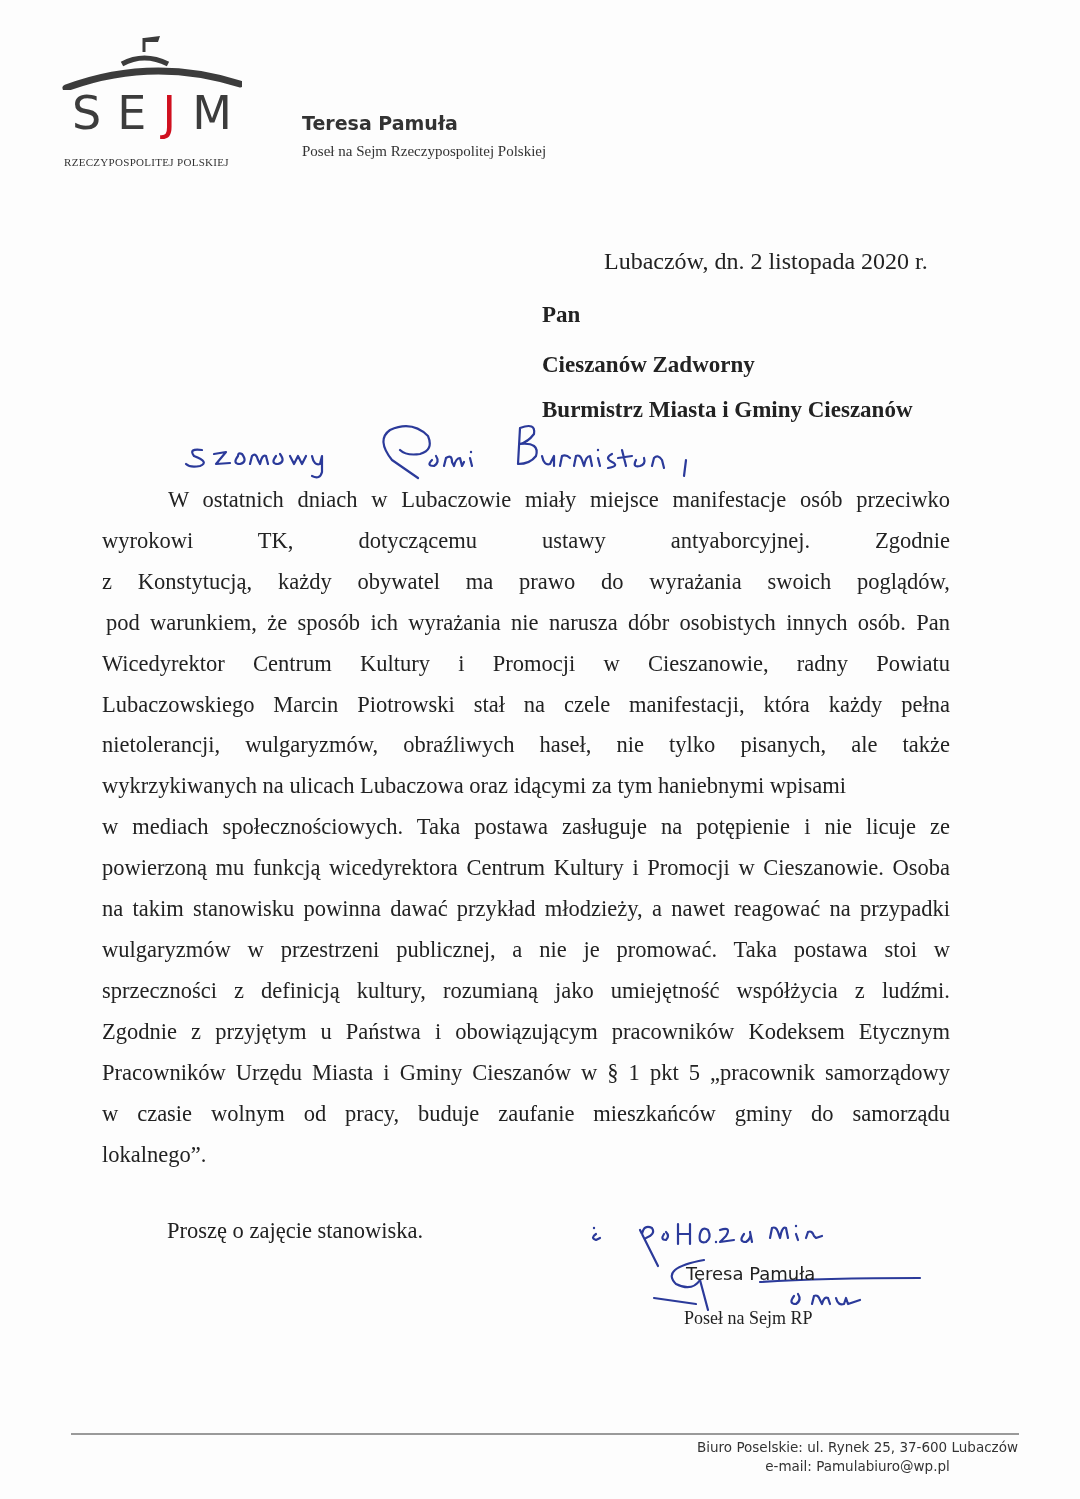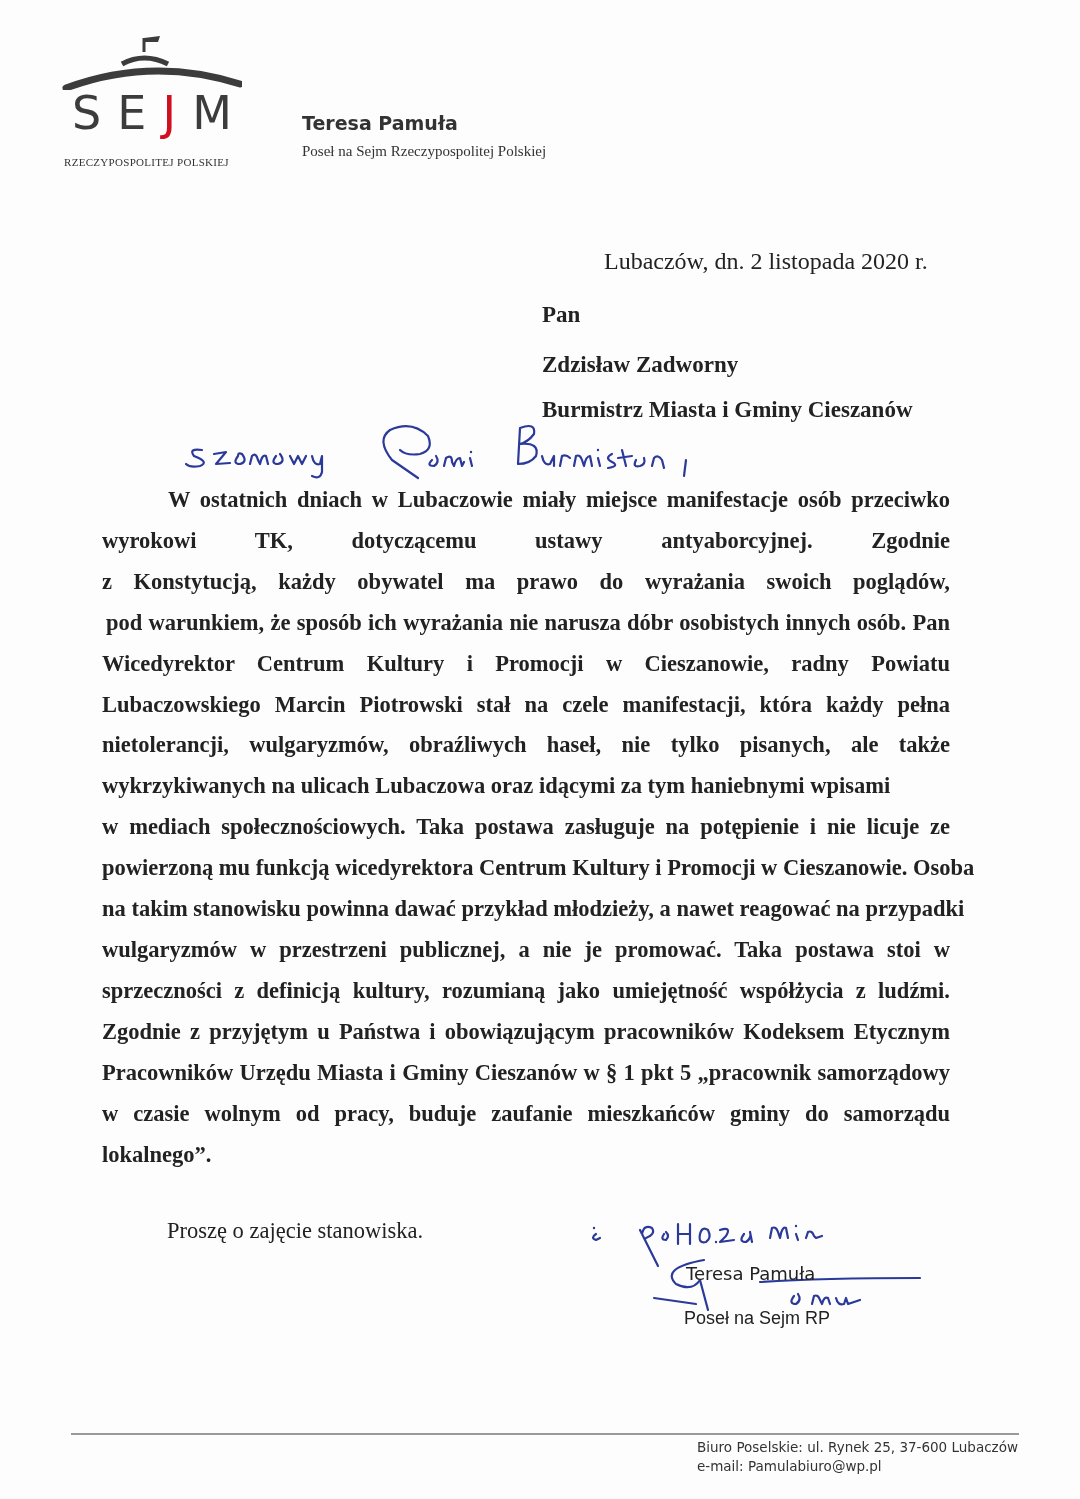--- a/index.html
+++ b/index.html
@@ -33,35 +33,35 @@
   }
   .date { left: 604px; top: 212px; font-size: 24px; margin-top: 36px; }
   .recipient { left: 542px; font-weight: bold; font-size: 23px; }
   .salutation {
     left: 180px; top: 420px; width: 560px; height: 70px;
   }
   .body-text {
     left: 102px; top: 480px; width: 848px;
     font-size: 22.5px; line-height: 40.9px;
   }
-  .line { display: block; text-align: justify; text-align-last: justify; white-space: nowrap; font-weight: bold; }
+  .line { display: block; text-align: justify; text-align-last: justify; white-space: nowrap; }
   .line.last { text-align-last: left; }
   .line.indent { padding-left: 66px; }
   .line.small-indent { padding-left: 4px; }
   .closing { left: 167px; top: 1218px; font-size: 22.5px; }
   .sign-block { left: 560px; top: 1220px; width: 380px; height: 120px; }
   .sign-name {
     left: 686px; top: 1263px; font-family: "DejaVu Sans", sans-serif; font-size: 18px; color: #222;
   }
   .sign-role {
-    left: 684px; top: 1308px; font-family: Liberation Sans, sans-serif; font-size: 18px; color: #222;
+    left: 684px; top: 1308px; font-family: Liberation Serif, serif; font-size: 18px; color: #222;
   }
   .footer-rule { left: 71px; top: 1433px; width: 948px; height: 2px; background: #9a9a9a; }
   .footer {
-    right: 62px; top: 1438px; text-align: left;
+    right: 62px; top: 1438px; text-align: center;
     font-family: "DejaVu Sans", sans-serif; font-size: 13.5px; line-height: 19px; color: #333;
   }
   .ink { stroke: #2b3a9a; fill: none; stroke-width: 2.2; stroke-linecap: round; stroke-linejoin: round; }
 </style>
 </head>
 <body>
 
 <div class="abs logo">
   <svg width="180" height="60" viewBox="0 0 180 60" style="position:absolute;left:0;top:0;">
     <path d="M82 8 L82 22" stroke="#3c3c3c" stroke-width="3" fill="none"></path>
@@ -77,21 +77,21 @@
   </div>
   <div class="logo-sub">RZECZYPOSPOLITEJ POLSKIEJ</div>
 </div>
 
 <div class="abs hdr-name">Teresa Pamuła</div>
 <div class="abs hdr-role">Poseł na Sejm Rzeczypospolitej Polskiej</div>
 
 <div class="abs date">Lubaczów, dn. 2 listopada 2020 r.</div>
 
 <div class="abs recipient" style="top:302px;">Pan</div>
-<div class="abs recipient" style="top:352px;">Zdzisław Zadworny</div>
+<div class="abs recipient" style="top:352px;">Cieszanów Zadworny</div>
 <div class="abs recipient" style="top:397px;text-align:center;">Burmistrz Miasta i Gminy Cieszanów</div>
 
 <div class="abs salutation" title="Szanowny Panie Burmistrzu!">
   <svg width="560" height="70" viewBox="0 0 560 70">
     <path class="ink" d="M22 30 Q8 28 14 36 Q30 42 20 46 Q10 48 6 44"></path>
     <path class="ink" d="M34 34 L46 32 L36 44 L50 43"></path>
     <path class="ink" d="M58 36 Q52 44 60 44 Q68 42 62 34 Q58 32 58 36"></path>
     <path class="ink" d="M70 44 L72 36 Q76 32 78 40 L80 44 Q82 34 86 36 L88 44"></path>
     <path class="ink" d="M96 36 Q90 44 98 44 Q106 42 100 34"></path>
     <path class="ink" d="M110 36 L114 44 L118 36 L122 44 L126 36"></path>

